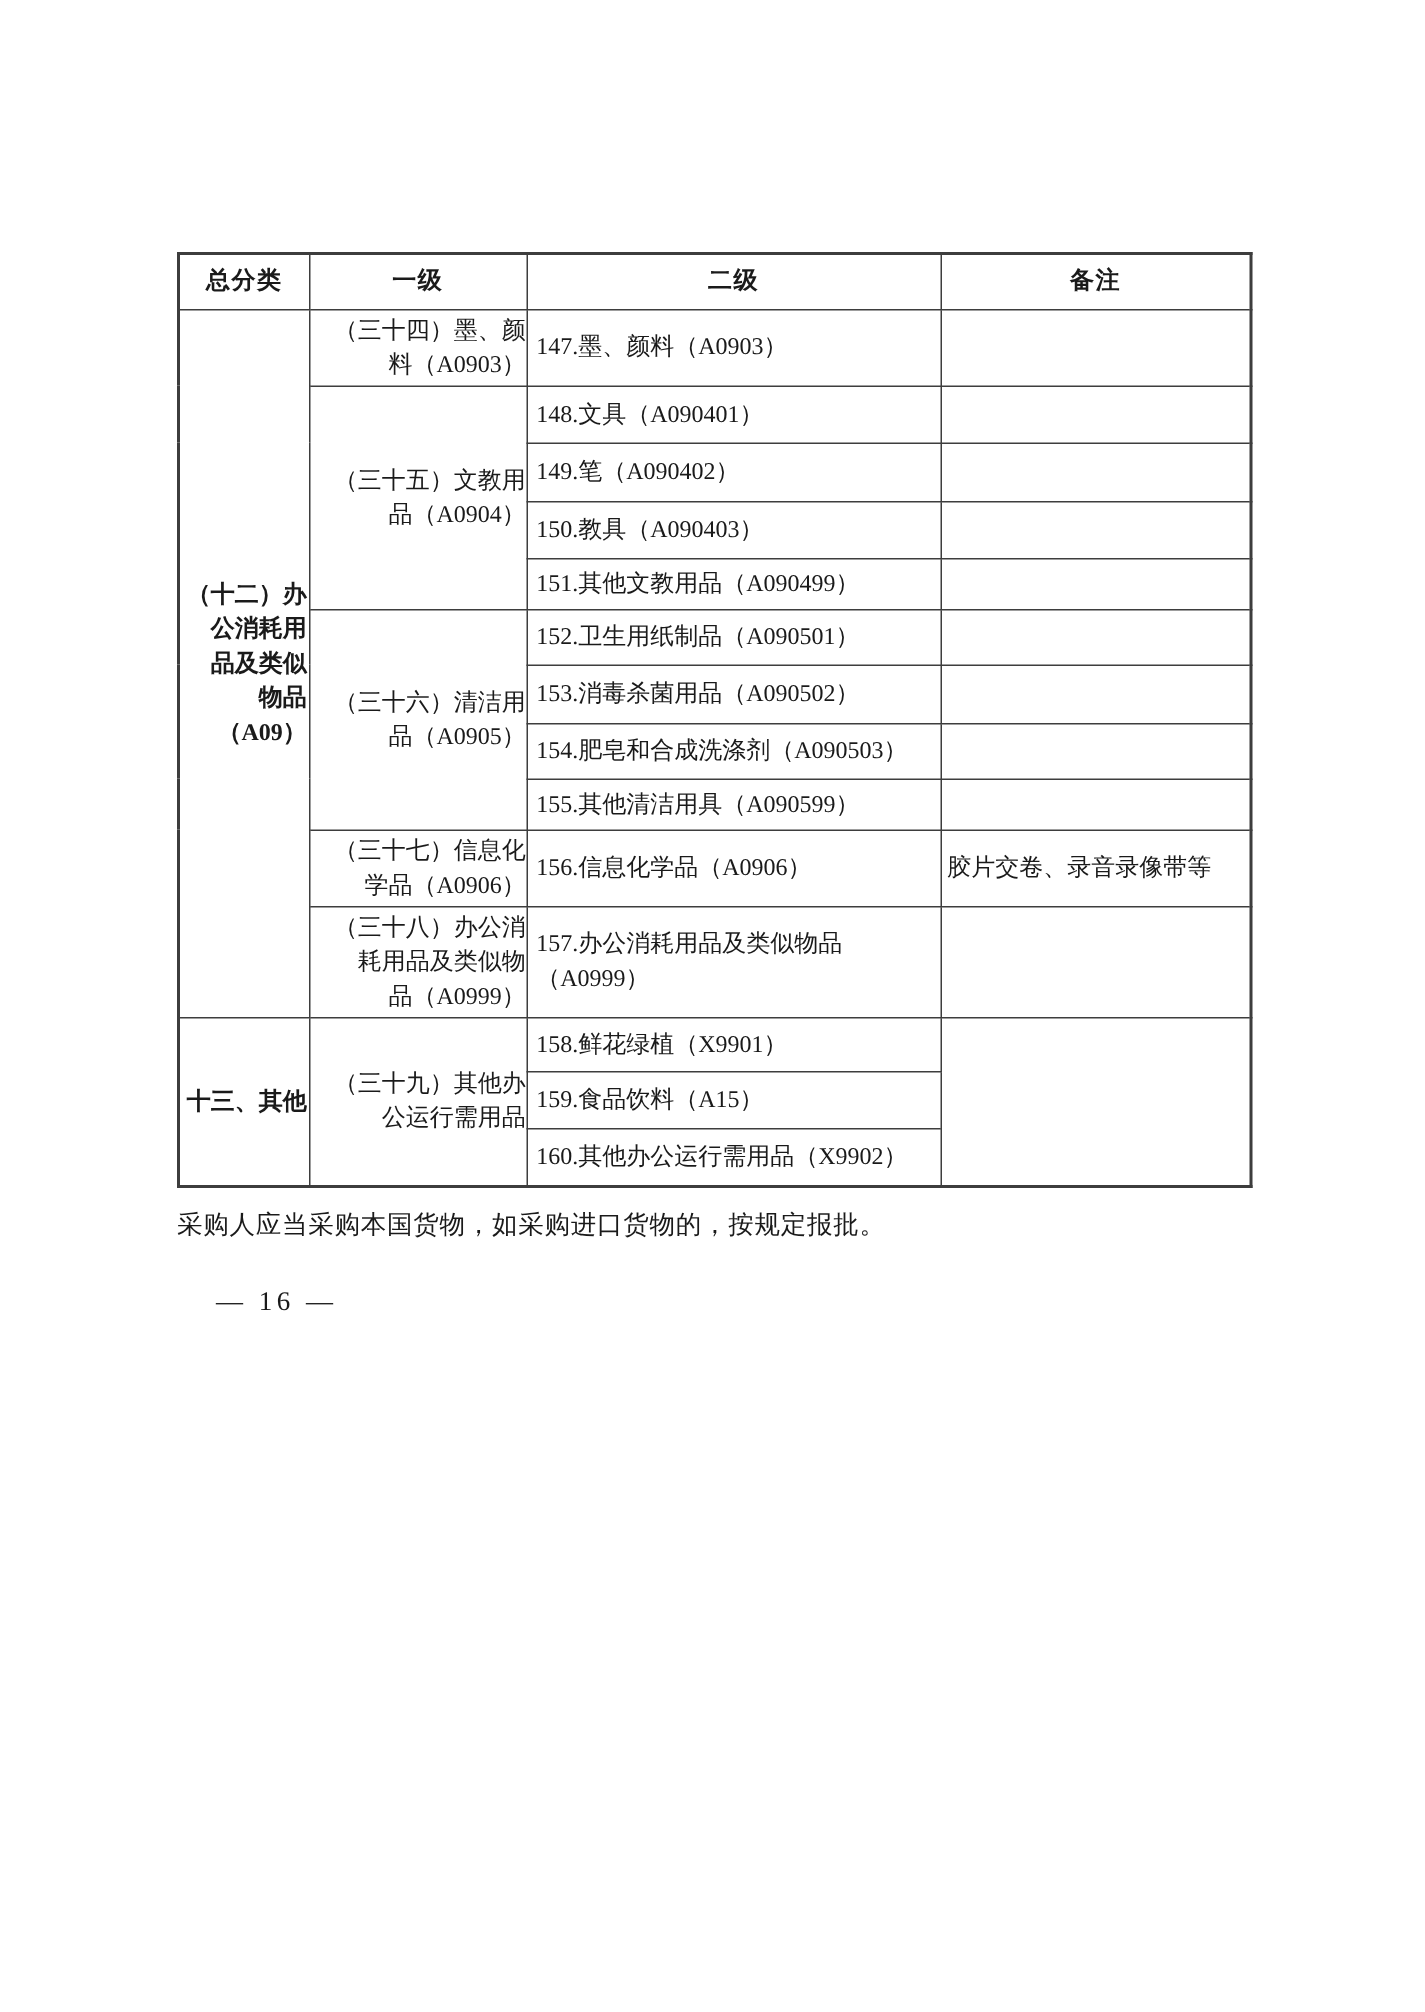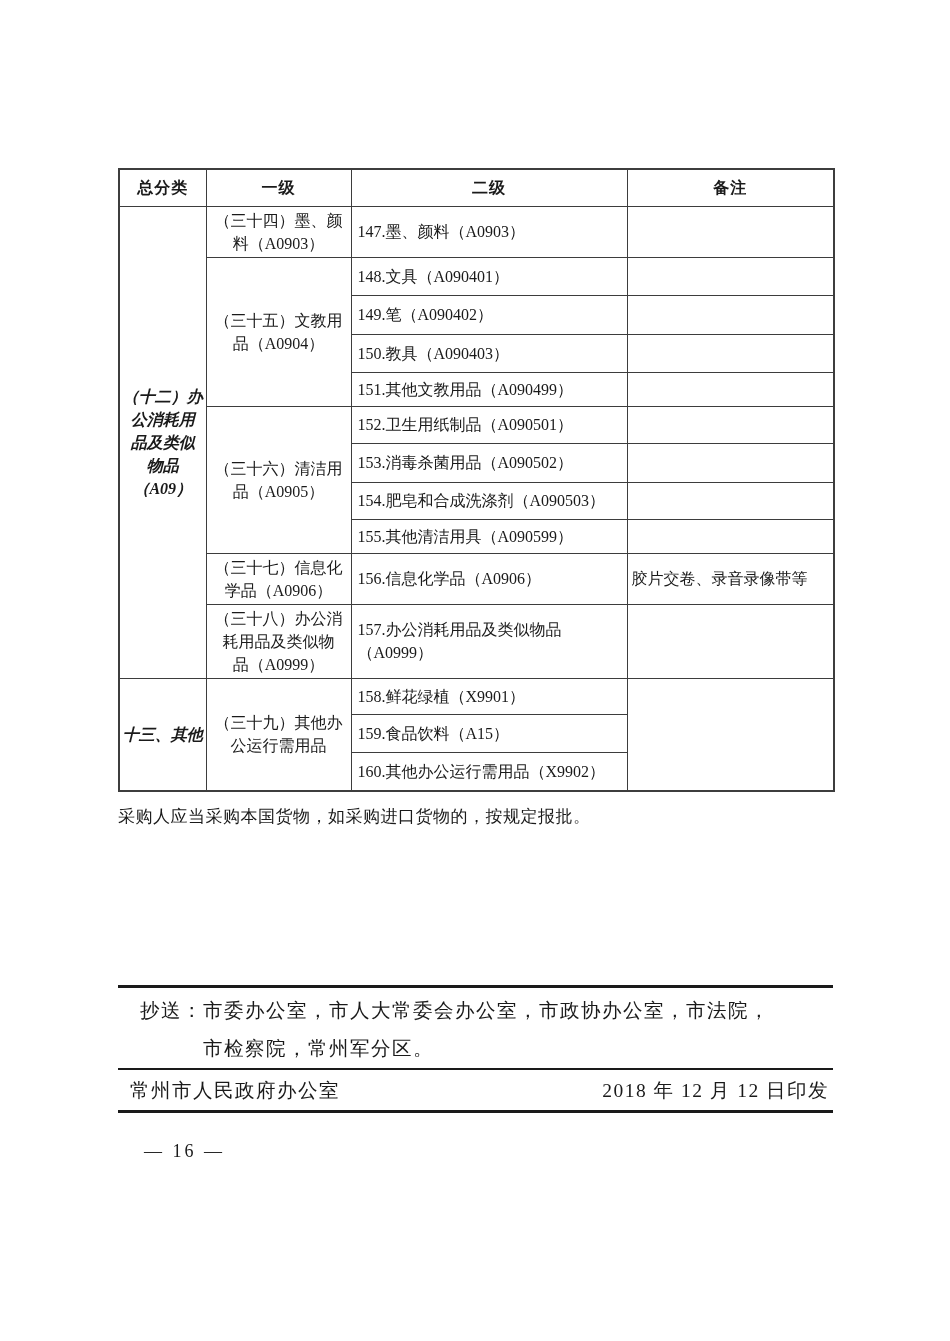--- a/index.html
+++ b/index.html
@@ -21,22 +21,22 @@
     border:2px solid #3d3d3d;
   }
   .doc-table th, .doc-table td {
     border:1px solid #3d3d3d;
     vertical-align:middle;
     font-size:16px;
     line-height:23px;
     overflow:hidden;
   }
   .doc-table th { font-weight:bold; text-align:center; letter-spacing:1px; }
-  td.cat  { text-align:center; font-weight:bold; white-space:pre-line; padding:2px 1px;font-style:italic; }
-  td.lv1  { text-align:center; white-space:pre-line; padding:2px 0; }
+  td.cat  { text-align:right; font-weight:bold; white-space:pre-line; padding:2px 1px; }
+  td.lv1  { text-align:right; white-space:pre-line; padding:2px 0; }
   td.lv2  { text-align:left; white-space:pre-line; padding:2px 4px 2px 6px; }
   td.rmk  { text-align:left; padding:2px 2px 2px 4px; }
 
   tr.hrow  { height:37px; }
   tr.r147 { height:47px; }
   tr.r148 { height:38px; }
   tr.r149 { height:39px; }
   tr.r150 { height:38px; }
   tr.r151 { height:34px; }
   tr.r152 { height:37px; }
@@ -179,31 +179,17 @@
         <tr class="r160">
           <td class="lv2">160.其他办公运行需用品（X9902）</td>
         </tr>
       </tbody>
     </table>
 
     <div class="notes">
       <p class="note">采购人应当采购本国货物，如采购进口货物的，按规定报批。</p>
     </div>
 
-    <div class="cc-block">
-      <div class="rule rule-top"></div>
-      <div class="cc-row">
-        <span class="cc-label">抄送：</span>
-        <div class="cc-text">市委办公室，市人大常委会办公室，市政协办公室，市法院，
-市检察院，常州军分区。</div>
-      </div>
-      <div class="rule rule-mid"></div>
-      <div class="issuer-row">
-        <span class="issuer">常州市人民政府办公室</span>
-        <span class="issue-date">2018 年 12 月 12 日印发</span>
-      </div>
-      <div class="rule rule-bottom"></div>
-    </div>
 
     <div class="page-number">— 16 —</div>
 
   </div>
 </div>
 
 </body></html>

